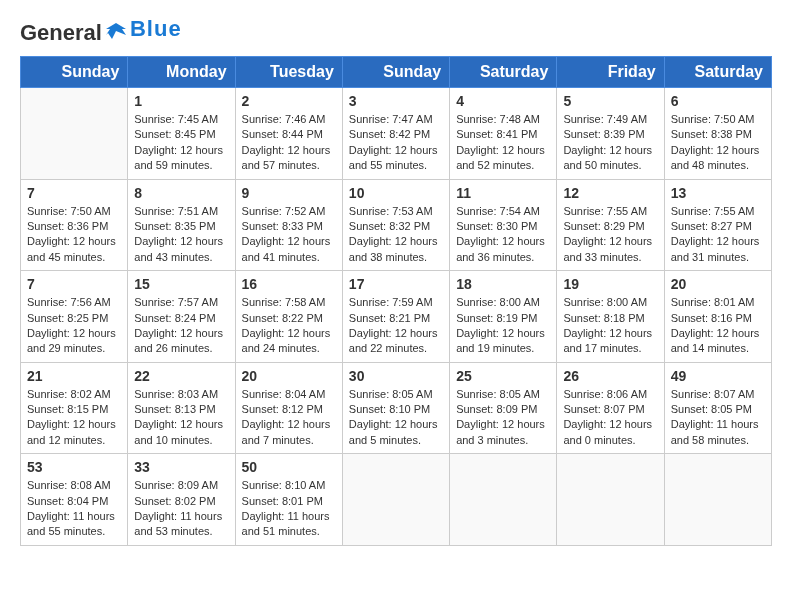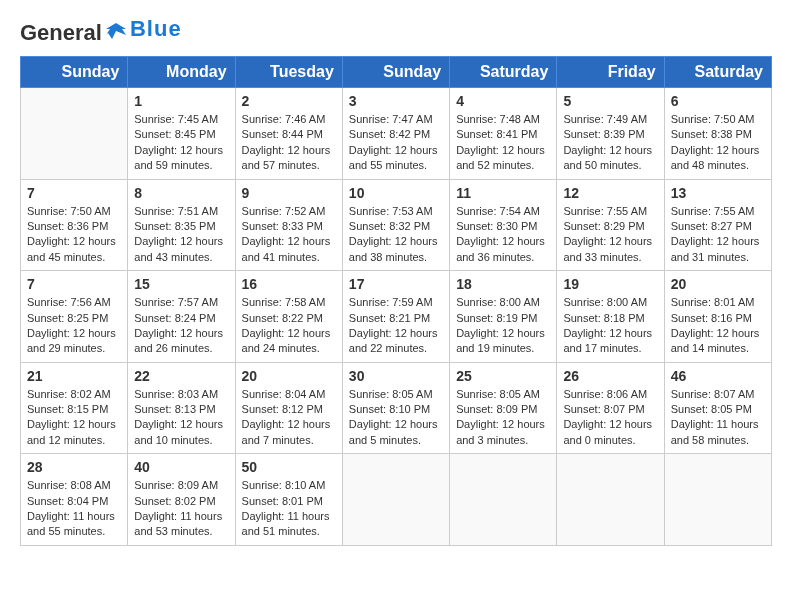--- a/index.html
+++ b/index.html
@@ -209,31 +209,31 @@
         </td>
         <td>
           <span class="day-number">25</span>
           <div class="day-info">Sunrise: 8:05 AM<br>Sunset: 8:09 PM<br>Daylight: 12 hours<br>and 3 minutes.</div>
         </td>
         <td>
           <span class="day-number">26</span>
           <div class="day-info">Sunrise: 8:06 AM<br>Sunset: 8:07 PM<br>Daylight: 12 hours<br>and 0 minutes.</div>
         </td>
         <td>
-          <span class="day-number">46</span>
+          <span class="day-number">49</span>
           <div class="day-info">Sunrise: 8:07 AM<br>Sunset: 8:05 PM<br>Daylight: 11 hours<br>and 58 minutes.</div>
         </td>
       </tr>
       <tr>
         <td>
-          <span class="day-number">28</span>
+          <span class="day-number">53</span>
           <div class="day-info">Sunrise: 8:08 AM<br>Sunset: 8:04 PM<br>Daylight: 11 hours<br>and 55 minutes.</div>
         </td>
         <td>
-          <span class="day-number">40</span>
+          <span class="day-number">33</span>
           <div class="day-info">Sunrise: 8:09 AM<br>Sunset: 8:02 PM<br>Daylight: 11 hours<br>and 53 minutes.</div>
         </td>
         <td>
           <span class="day-number">50</span>
           <div class="day-info">Sunrise: 8:10 AM<br>Sunset: 8:01 PM<br>Daylight: 11 hours<br>and 51 minutes.</div>
         </td>
         <td class="empty-cell"></td>
         <td class="empty-cell"></td>
         <td class="empty-cell"></td>
         <td class="empty-cell"></td>

